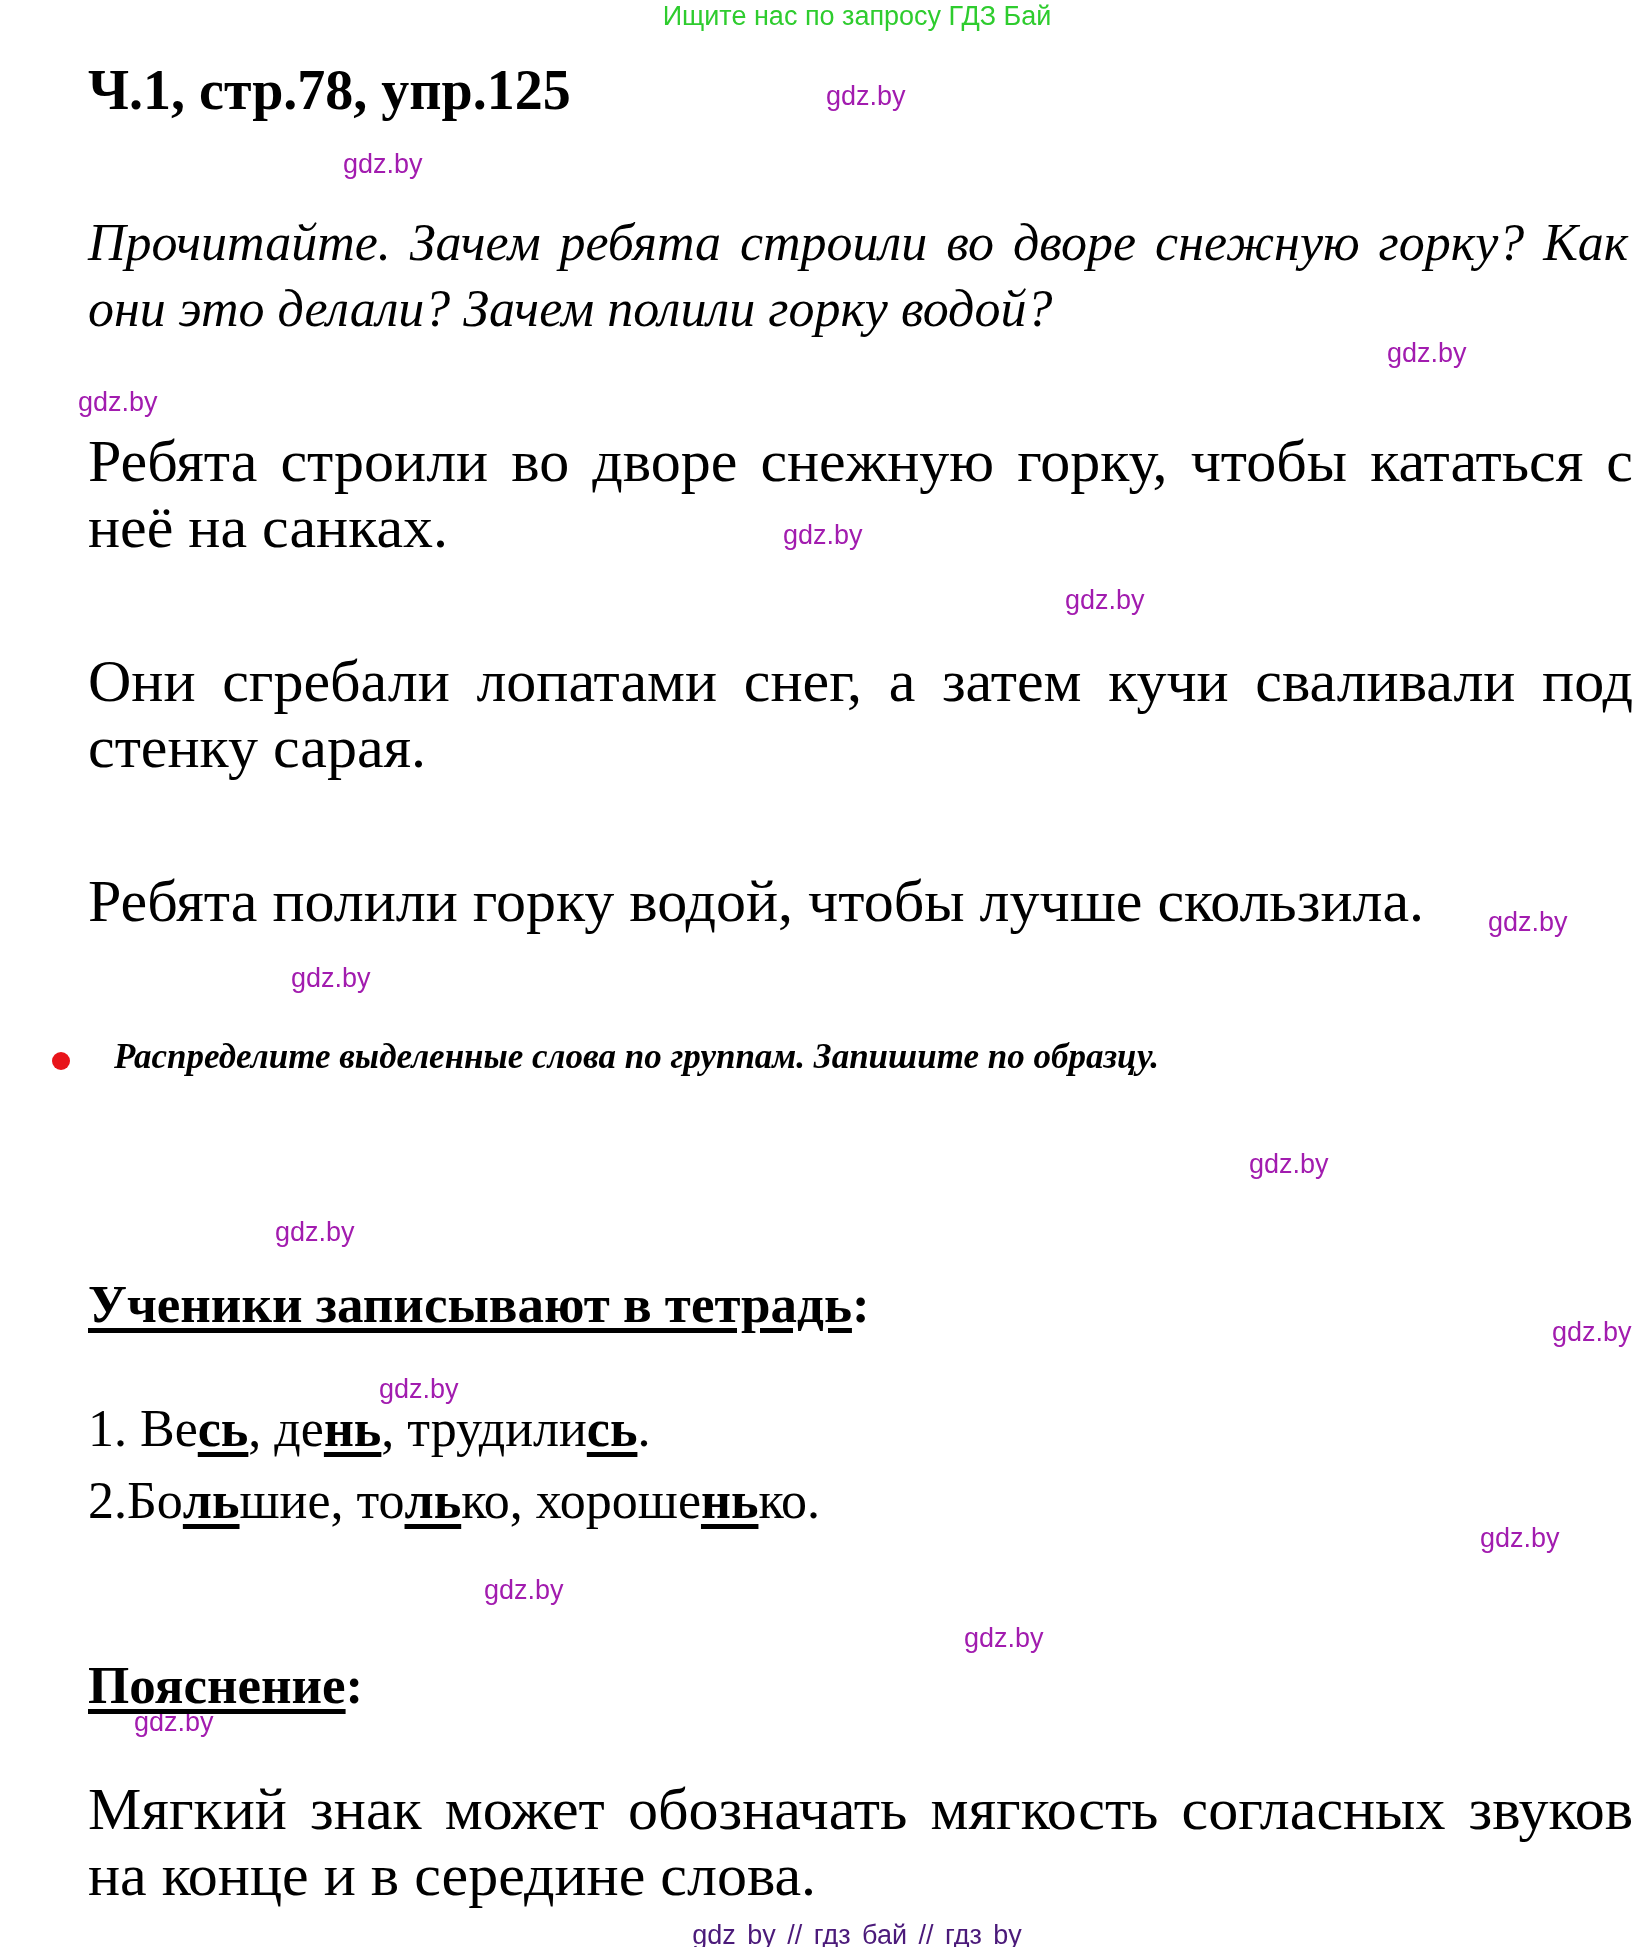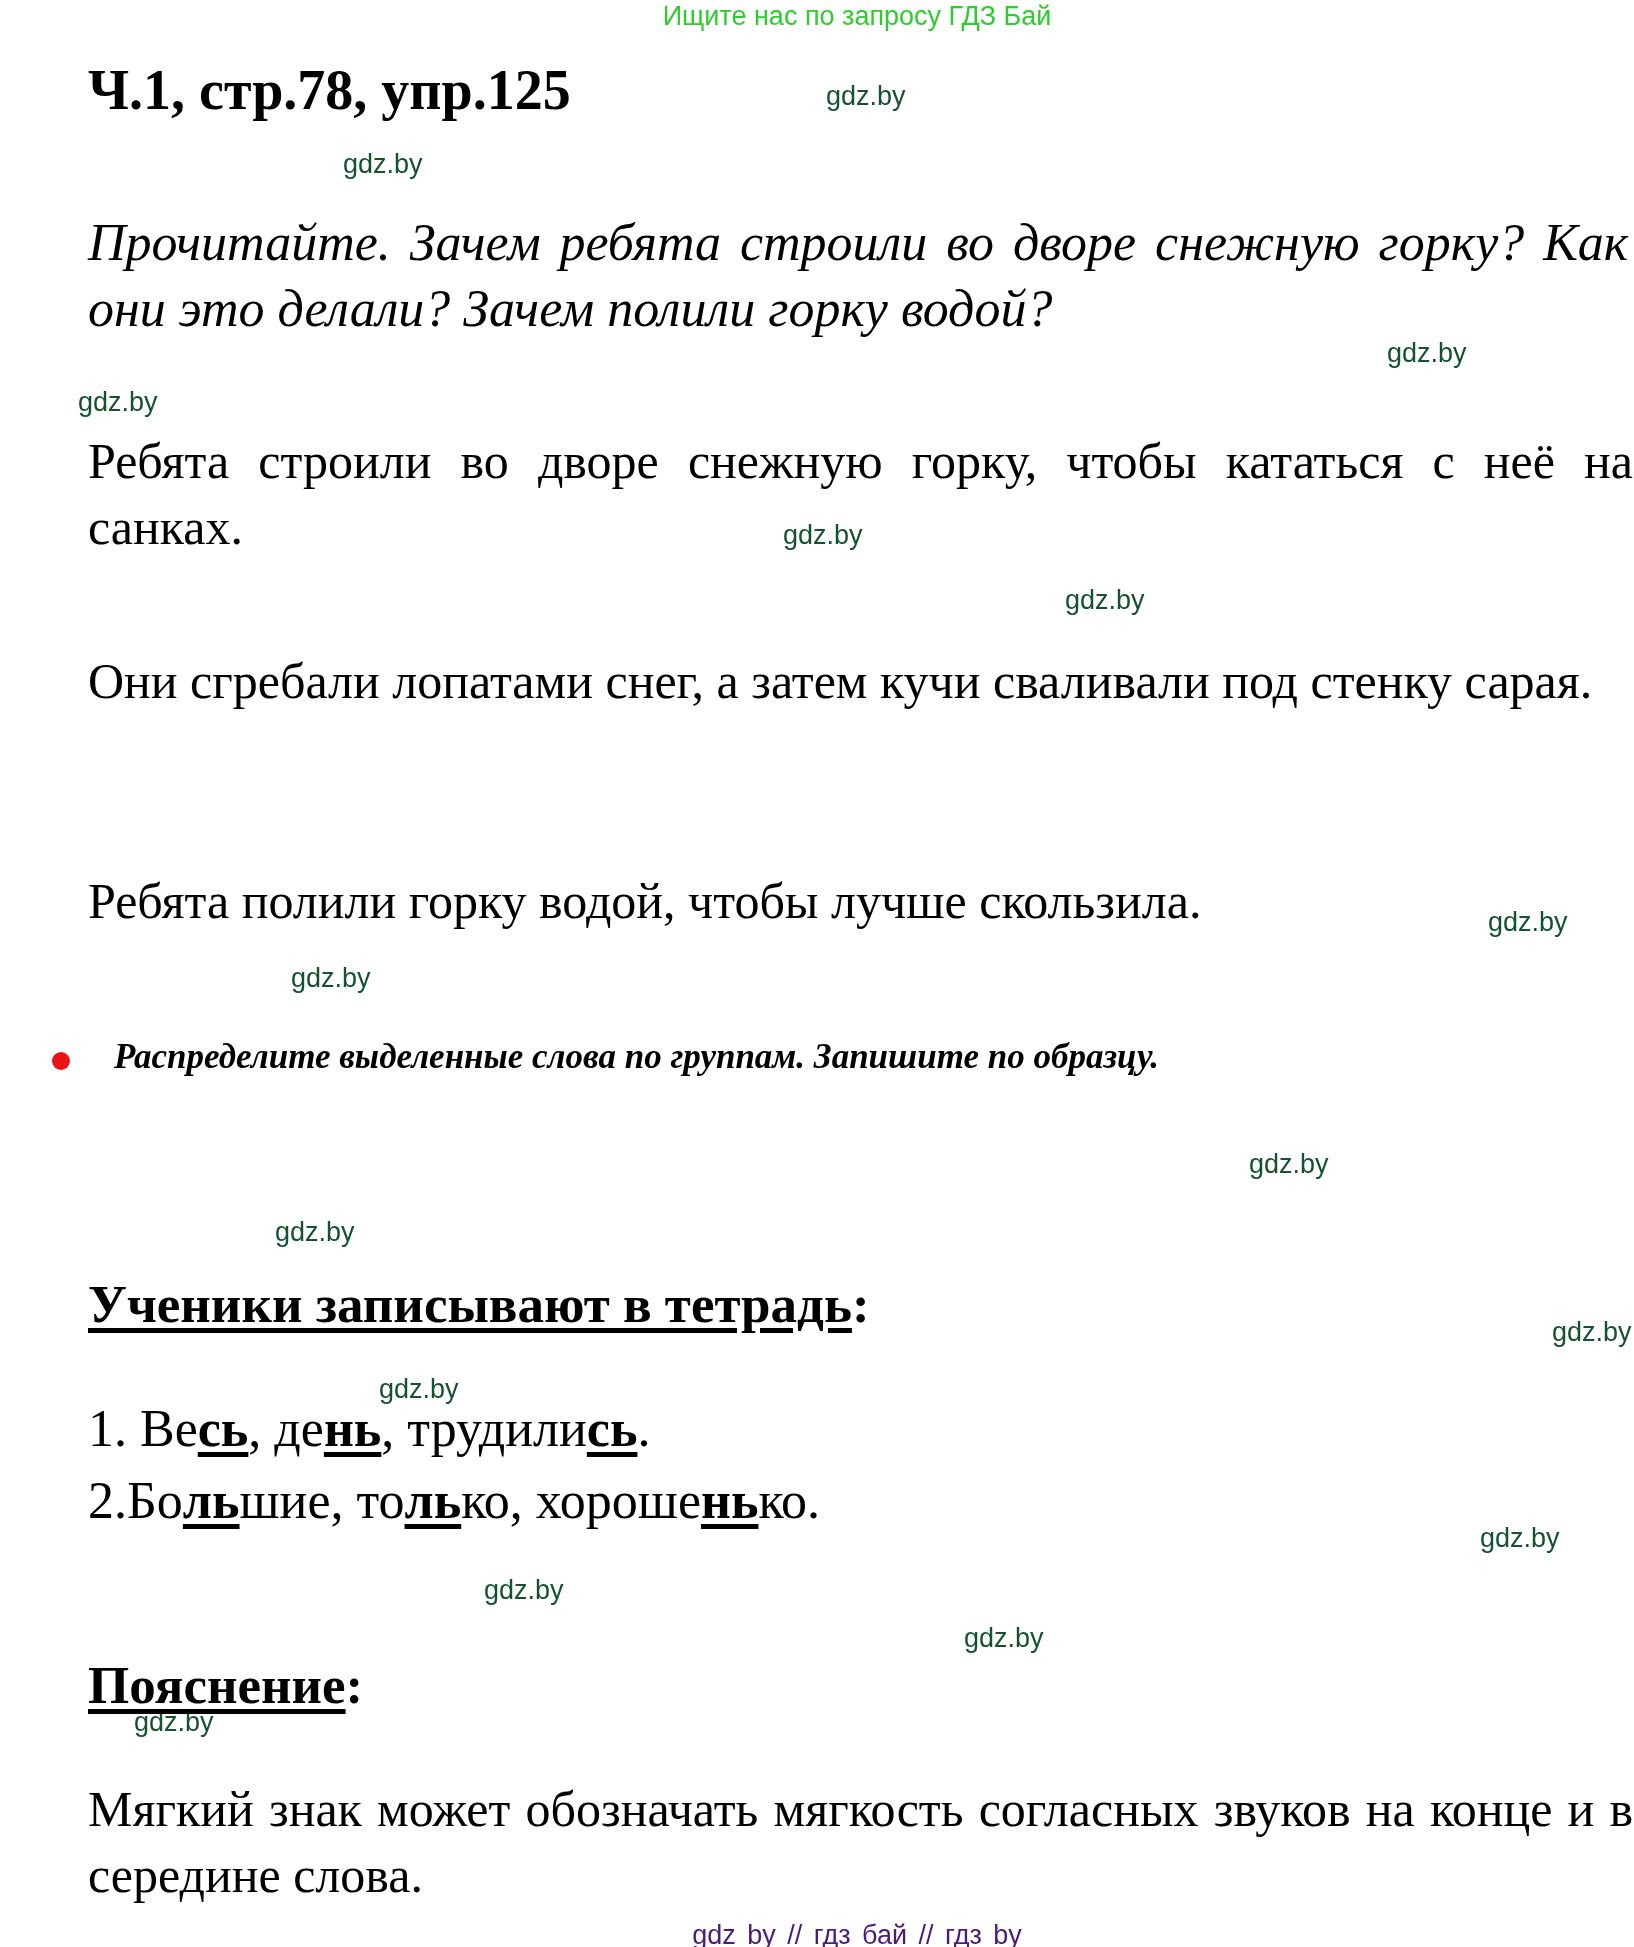--- a/index.html
+++ b/index.html
@@ -7,27 +7,27 @@
       width: 1634px; height: 1947px; position: relative; overflow: hidden;
       font-family: "Liberation Serif", serif; color: #000;
     }
     .abs { position: absolute; white-space: nowrap; padding-left: 40px; }
     .banner {
       top: 0px; left: 0; width: 1634px; text-align: center;
       font-family: "Liberation Sans", sans-serif; font-size: 27px; color: #2ecc2e;
       line-height: 32px;
     }
     .title { left: 48px; top: 50px; font-size: 56px; font-weight: bold; line-height: 80px; }
-    .wm { font-family: "Liberation Sans", sans-serif; font-size: 27px; color: #14532d; line-height: 32px; }
+    .wm { font-family: "Liberation Sans", sans-serif; font-size: 27px; color: #a21caf; line-height: 32px; }
     .task {
       left: 48px; top: 210px; width: 1540px; font-size: 52px; font-style: italic; font-weight: normal;
       line-height: 66px; white-space: normal; text-align: justify; text-align-last: left;
     }
     .para {
-      left: 48px; width: 1545px; font-size: 50px; line-height: 66px;
+      left: 48px; width: 1545px; font-size: 60px; line-height: 66px;
       white-space: normal; text-align: justify; text-align-last: left;
     }
     .bullet-row { left: 48px; top: 1024px; width: 1545px; white-space: normal; }
     .bullet-dot {
       position: absolute; left: 4px; top: 28px; width: 18px; height: 18px; border-radius: 50%; background: #e8141a;
     }
     .bullet-text {
       position: absolute; left: 66px; top: 0; width: 1470px; font-size: 35px; font-style: italic; font-weight: bold;
       line-height: 66px; text-align: justify; text-align-last: left;
     }

